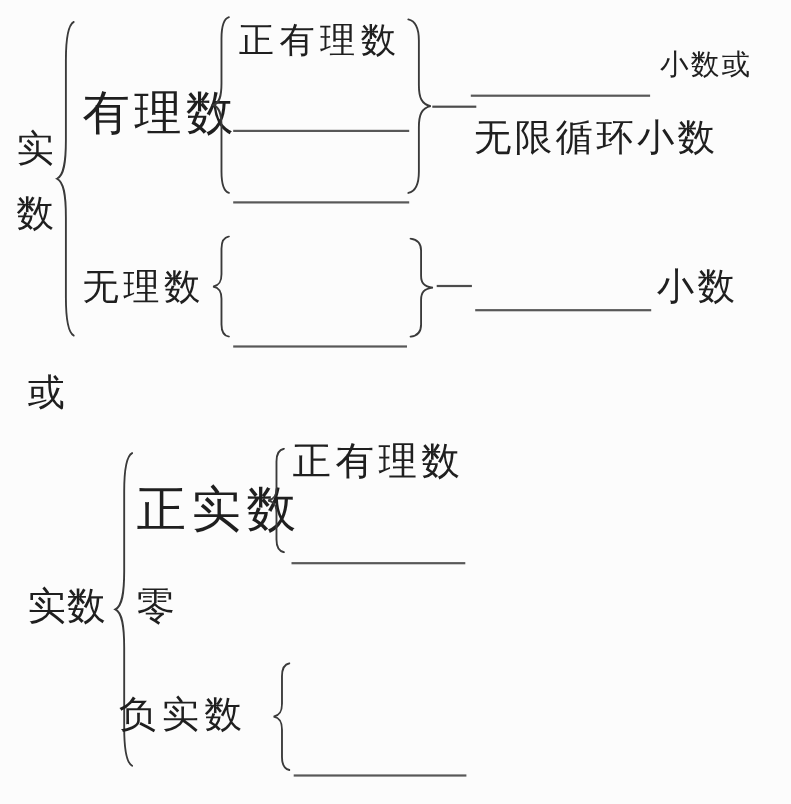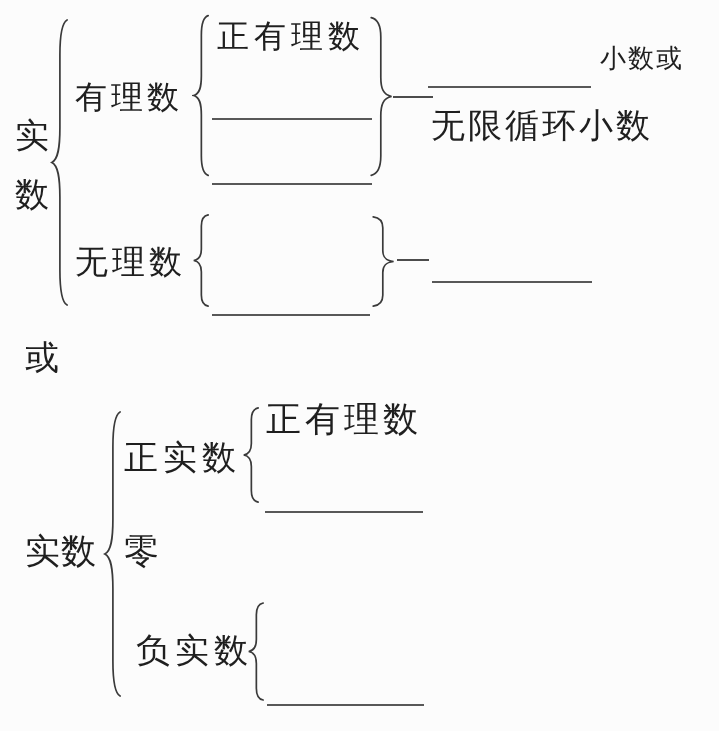--- a/index.html
+++ b/index.html
@@ -46,21 +46,21 @@
     stroke-width: 1.7;
     stroke-linecap: round;
     vector-effect: non-scaling-stroke;
   }
 
   
   #t-root        { left: 12px;  top: 106px; width: 40px; font-size: 34px;
                    line-height: 59px; text-align: center; white-space: normal;
                    word-break: break-all; }
   #t-brace-main  { left: 50px;  top: 17px;  width: 18px; height: 291px; }
-  #t-label-rational   { left: 75px;  top: 81px;  font-size: 32px; letter-spacing: 4px; }
+  #t-label-rational   { left: 75px;  top: 81px;  font-size: 43px; letter-spacing: 4px; }
   #t-brace-a     { left: 192px; top: 14px;  width: 17px; height: 163px; }
   #t-item-a1     { left: 217px; top: 20px;  font-size: 32px; letter-spacing: 5px; }
   #t-blank-a1    { left: 212px; top: 118px; width: 160px; }
   #t-blank-a2    { left: 212px; top: 183px; width: 160px; }
   #t-brace-a-close { left: 370px; top: 16px; width: 24px; height: 161px; }
   #t-dash-a      { left: 393px; top: 96px;  width: 40px; }
   #t-blank-ra    { left: 428px; top: 86px;  width: 163px; }
   #t-result-a1   { left: 600px; top: 45px;  font-size: 26px; letter-spacing: 2px; }
   #t-result-a2   { left: 431px; top: 108px; font-size: 34px; letter-spacing: 3px; }
   #t-label-irrational { left: 75px; top: 245px; font-size: 33px; letter-spacing: 4px; }
@@ -71,26 +71,26 @@
   #t-dash-b      { left: 397px; top: 259px; width: 32px; }
   #t-blank-rb    { left: 432px; top: 281px; width: 160px; }
   #t-result-b1   { left: 597px; top: 244px; font-size: 34px; letter-spacing: 3px; }
 
   
   #or-label      { left: 25px;  top: 340px; font-size: 34px; }
 
   
   #b-root        { left: 25px;  top: 534px; font-size: 35px; letter-spacing: 1px; }
   #b-brace-main  { left: 103px; top: 409px; width: 18px; height: 290px; }
-  #b-label-positive { left: 124px; top: 440px; font-size: 34px; letter-spacing: 5px; }
+  #b-label-positive { left: 124px; top: 440px; font-size: 45px; letter-spacing: 5px; }
   #b-brace-c     { left: 242px; top: 407px; width: 17px; height: 96px; }
   #b-item-c1     { left: 266px; top: 402px; font-size: 35px; letter-spacing: 4px; }
   #b-blank-c1    { left: 265px; top: 511px; width: 158px; }
   #b-label-zero  { left: 124px; top: 534px; font-size: 35px; }
-  #b-label-negative { left: 136px; top: 633px; font-size: 34px; letter-spacing: 5px; }
+  #b-label-negative { left: 108px; top: 633px; font-size: 34px; letter-spacing: 5px; }
   #b-brace-d     { left: 247px; top: 602px; width: 17px; height: 99px; }
   #b-item-d1     { left: 266px; top: 601px; font-size: 35px; letter-spacing: 4px; }
   #b-blank-d1    { left: 267px; top: 704px; width: 157px; }
 </style>
 </head>
 <body>
 
 <div class="canvas">
 
   <div class="label" id="t-root">实数</div>
@@ -135,20 +135,21 @@
   <div class="blank" id="t-blank-b1"></div>
 
   <div class="brace" id="t-brace-b-close">
     <svg viewBox="0 0 20 100" preserveAspectRatio="none">
       <path d="M1 1 C7 2 9 6 9 13 L9 38 C9 45 11 49 18 50 C11 51 9 55 9 62 L9 87 C9 94 7 98 1 99"></path>
     </svg>
   </div>
   <div class="dash" id="t-dash-b"></div>
 
   <div class="blank" id="t-blank-rb"></div>
+  <div class="label" id="t-result-b1">小数</div>
 
   <div class="label" id="or-label">或</div>
 
   <div class="label" id="b-root">实数</div>
 
   <div class="brace" id="b-brace-main">
     <svg viewBox="0 0 20 100" preserveAspectRatio="none">
       <path d="M19 1 C13 2 11 6 11 13 L11 38 C11 45 9 49 2 50 C9 51 11 55 11 62 L11 87 C11 94 13 98 19 99"></path>
     </svg>
   </div>

